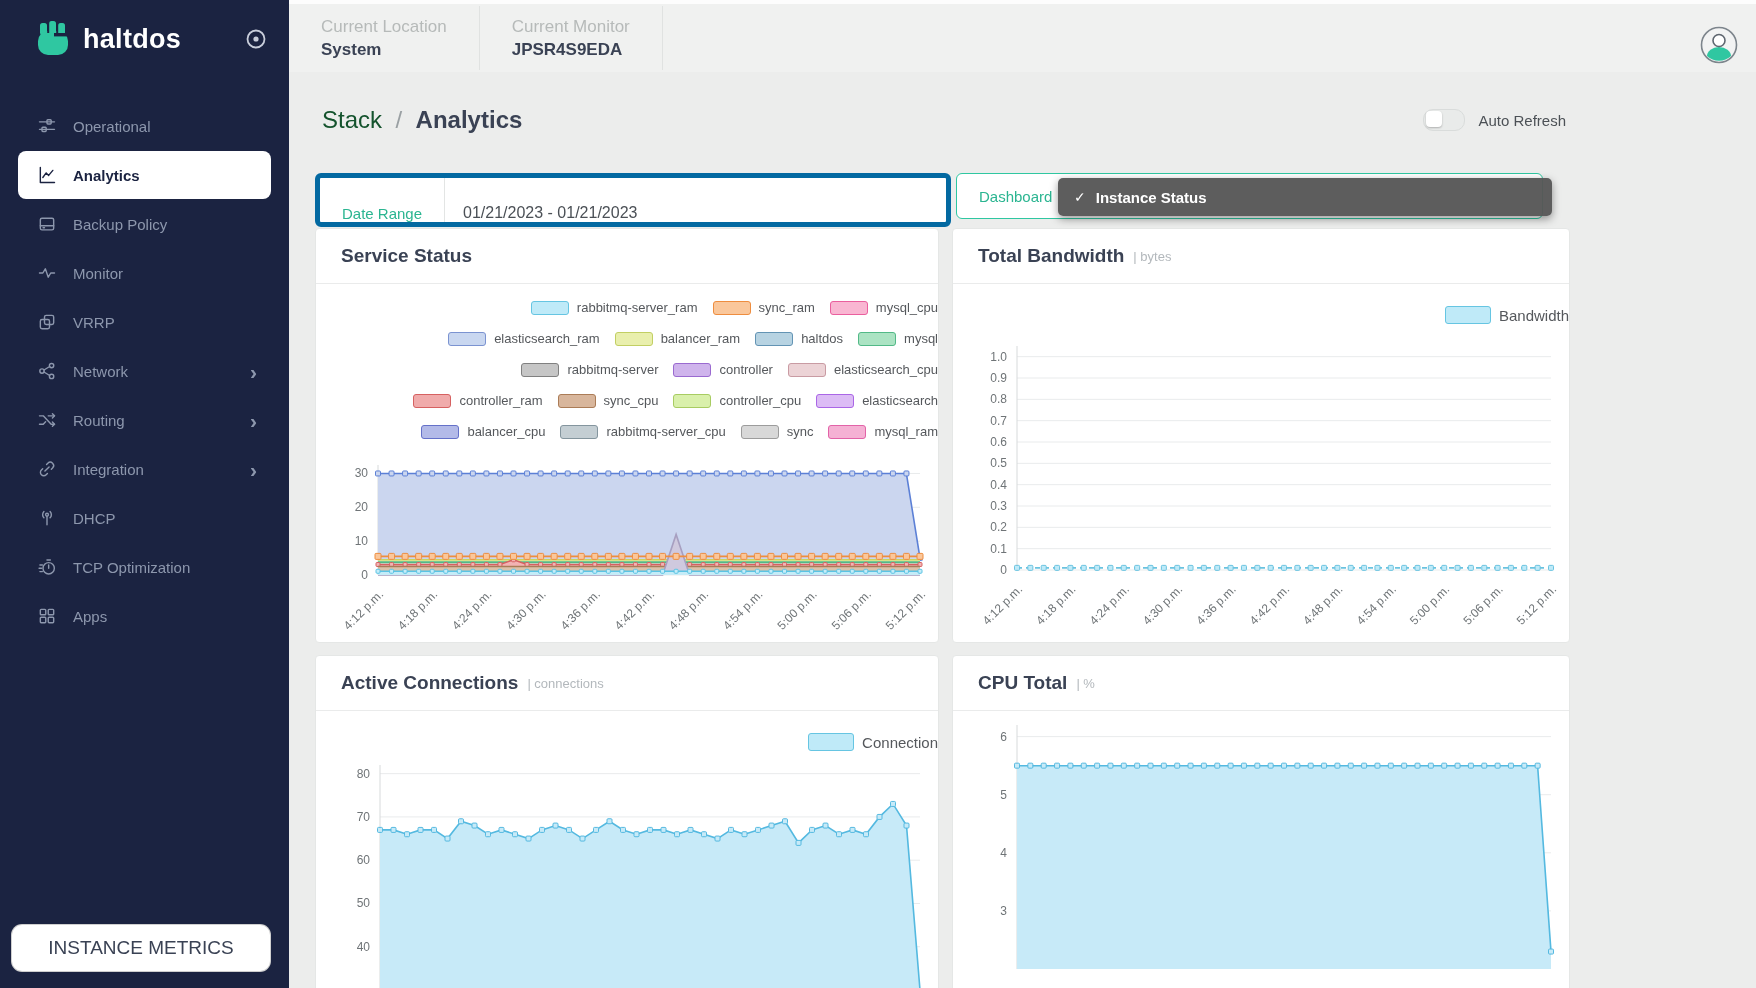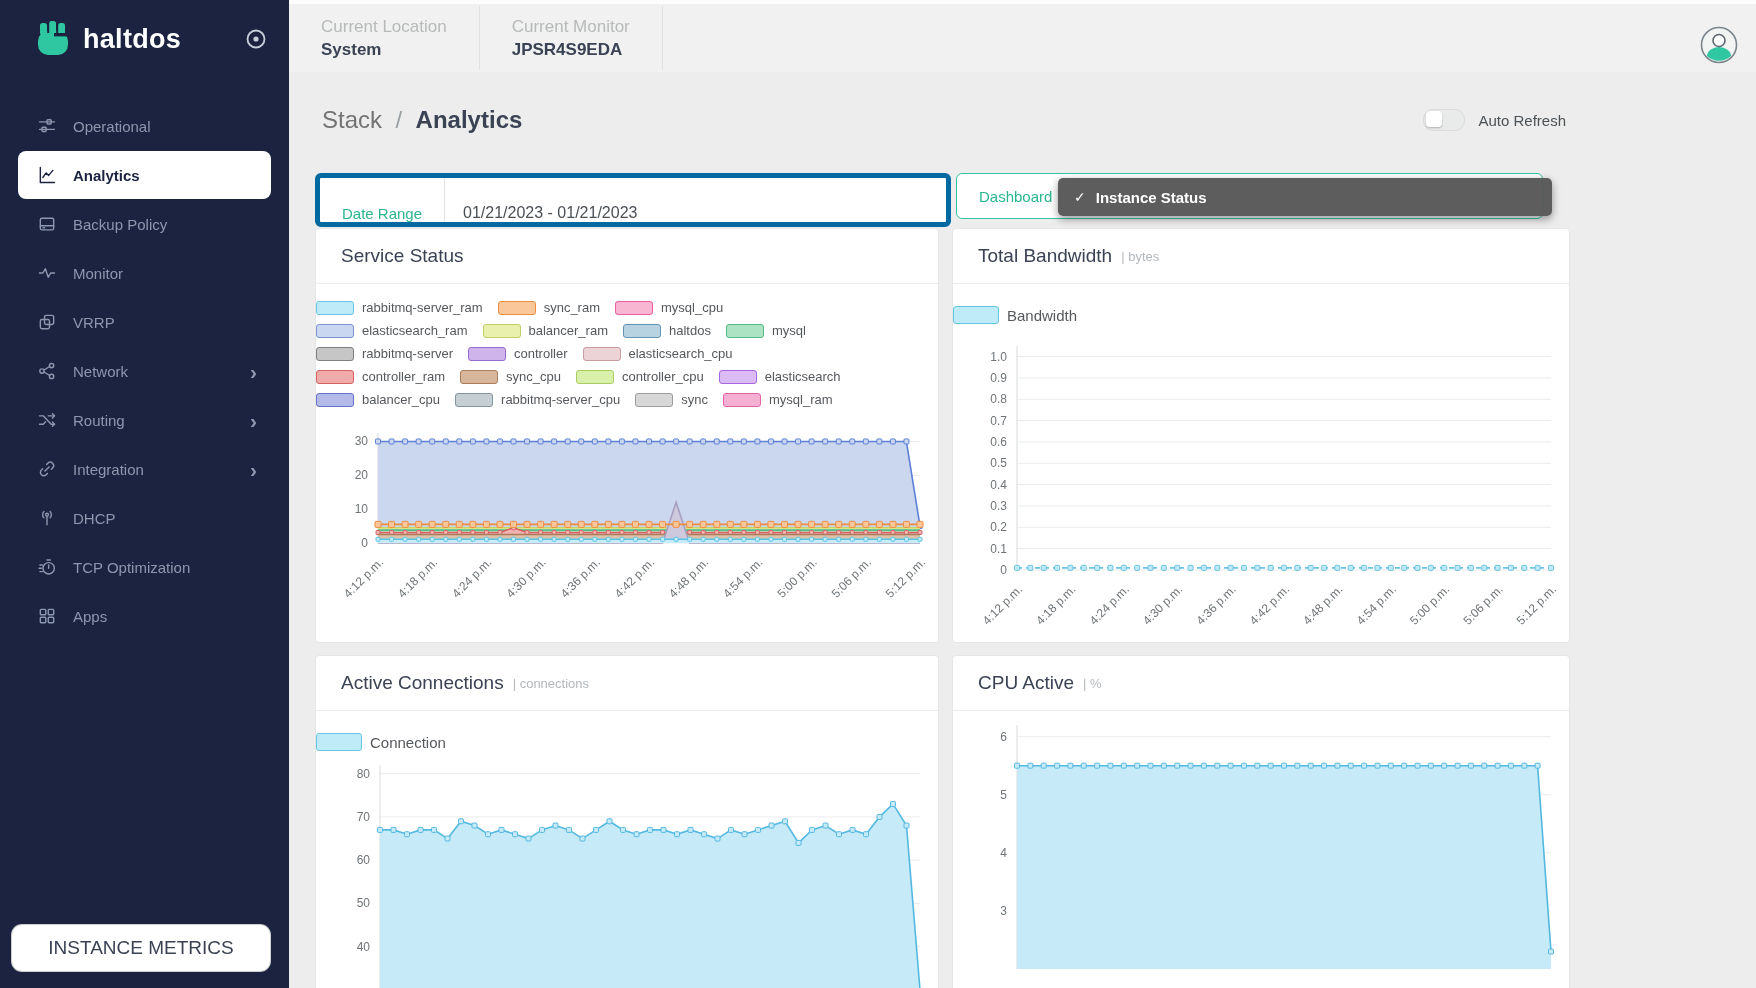--- a/index.html
+++ b/index.html
@@ -24,21 +24,21 @@
   
   .topbar{position:absolute;left:289px;top:0;width:1467px;height:68px;background:#f0f1f0;display:flex;align-items:center;border-top:4px solid #fdfdfd}
   .tb-div{width:1px;height:64px;background:#e0e2e1}
   .tb-block{padding:0 32px;cursor:pointer}
   .tb-label{font-size:17px;color:#b6bab9}
   .tb-value{font-size:17px;font-weight:bold;color:#3a4254;margin-top:3px}
   .avatar{position:absolute;right:18px;top:22px;width:38px;height:38px;cursor:pointer}
   
   .main{position:absolute;left:289px;top:68px;width:1467px;height:920px}
   .head-row{position:absolute;left:33px;right:190px;top:38px;display:flex;align-items:center;justify-content:space-between}
-  .bc-parent{color:#737373;font-size:24px;cursor:pointer}
+  .bc-parent{color:#14532d;font-size:24px;cursor:pointer}
   .bc-sep{color:#9aa0a3;font-size:24px;margin:0 9px}
   .bc-cur{color:#3a4254;font-size:24px;font-weight:bold}
   .auto-refresh{display:flex;align-items:center;gap:13px;font-size:15px;color:#4c5156}
   .toggle{width:40px;height:20px;background:#e9ebea;border:1px solid #d9dcdb;border-radius:10px;position:relative;cursor:pointer}
   .knob{position:absolute;left:2px;top:1px;width:16px;height:16px;background:#fff;border-radius:4px;box-shadow:0 1px 2px rgba(0,0,0,.25)}
   .date-card{position:absolute;left:26px;top:105px;width:626px;height:44px;background:#fff;border:5px solid #0369a1;
              border-radius:6px;display:flex;align-items:flex-end;cursor:pointer}
   .teal-label{color:#2bb591;font-size:15px;padding:0 22px;white-space:nowrap}
   .v-sep{width:1px;height:44px;background:#e3e5e4}
   .date-value{padding:0 18px;font-size:16px;color:#4b5056}
@@ -48,23 +48,23 @@
             border-radius:5px;box-shadow:0 3px 8px rgba(0,0,0,.4);display:flex;align-items:center;
             color:#fff;font-size:15px;font-weight:bold;z-index:6;cursor:pointer}
   .dd-check{margin:0 10px 0 16px;font-weight:normal;font-size:14px}
   
   .panel{position:absolute;background:#fff;border:1px solid #e5e7e6;border-radius:4px}
   #p1{left:26px;top:160px;width:622px;height:413px}
   #p2{left:663px;top:160px;width:616px;height:413px}
   #p3{left:26px;top:587px;width:622px;height:600px}
   #p4{left:663px;top:587px;width:616px;height:600px}
   .panel-head{height:54px;display:flex;align-items:center;padding:0 25px;border-bottom:1px solid #eaebeb}
-  .panel-title{font-size:19px;font-weight:normal;color:#3a4254}
+  .panel-title{font-size:19px;font-weight:bold;color:#3a4254}
   .panel-unit{font-size:13px;color:#b3b8bc;margin-left:9px}
-  .legend{display:flex;flex-direction:column;align-items:flex-start;gap:8px}
+  .legend{display:flex;flex-direction:column;align-items:flex-end;gap:16px}
   .legend.multi{margin:16px auto 2px}
   .legend.single{margin:22px auto 0}
   .legend-row{display:flex;gap:15px;justify-content:center}
   .chip{display:flex;align-items:center;gap:8px;font-size:13px;color:#55585c;cursor:pointer}
   .swatch{width:38px;height:14px;border-radius:3px;border:1.5px solid;box-sizing:border-box}
   .legend.single .swatch{width:46px;height:18px}
   .legend.single .chip{font-size:15px}
   .chart{margin:14px 0 0 4px}
   #p3 .chart,#p4 .chart{margin-top:6px}
   text{font-family:"Liberation Sans",sans-serif}
@@ -718,21 +718,21 @@
           <rect x="530" y="70.40384615384615" width="5" height="5" rx="1" fill="#c7eaf8" stroke="#54b9e0" stroke-width="1"></rect>
           <rect x="543.5" y="74.73076923076924" width="5" height="5" rx="1" fill="#c7eaf8" stroke="#54b9e0" stroke-width="1"></rect>
           <rect x="557" y="57.42307692307693" width="5" height="5" rx="1" fill="#c7eaf8" stroke="#54b9e0" stroke-width="1"></rect>
           <rect x="570.5" y="44.44230769230769" width="5" height="5" rx="1" fill="#c7eaf8" stroke="#54b9e0" stroke-width="1"></rect>
           <rect x="584" y="66.07692307692307" width="5" height="5" rx="1" fill="#c7eaf8" stroke="#54b9e0" stroke-width="1"></rect>
         </svg></div>
   </section>
 
   <section class="panel" id="p4">
     <div class="panel-head">
-      <span class="panel-title">CPU Active</span>
+      <span class="panel-title">CPU Total</span>
       <span class="panel-unit">| %</span>
     </div>
     <div class="chart"><svg width="606" height="272">
           <line x1="60" y1="19.619047619047628" x2="594" y2="19.619047619047628" stroke="#e9ebec" stroke-width="1"></line>
           <text x="50" y="23.619047619047628" text-anchor="end" font-size="12" fill="#6f7477">6</text>
           <line x1="60" y1="77.71428571428572" x2="594" y2="77.71428571428572" stroke="#e9ebec" stroke-width="1"></line>
           <text x="50" y="81.71428571428572" text-anchor="end" font-size="12" fill="#6f7477">5</text>
           <line x1="60" y1="135.8095238095238" x2="594" y2="135.8095238095238" stroke="#e9ebec" stroke-width="1"></line>
           <text x="50" y="139.8095238095238" text-anchor="end" font-size="12" fill="#6f7477">4</text>
           <line x1="60" y1="193.9047619047619" x2="594" y2="193.9047619047619" stroke="#e9ebec" stroke-width="1"></line>

